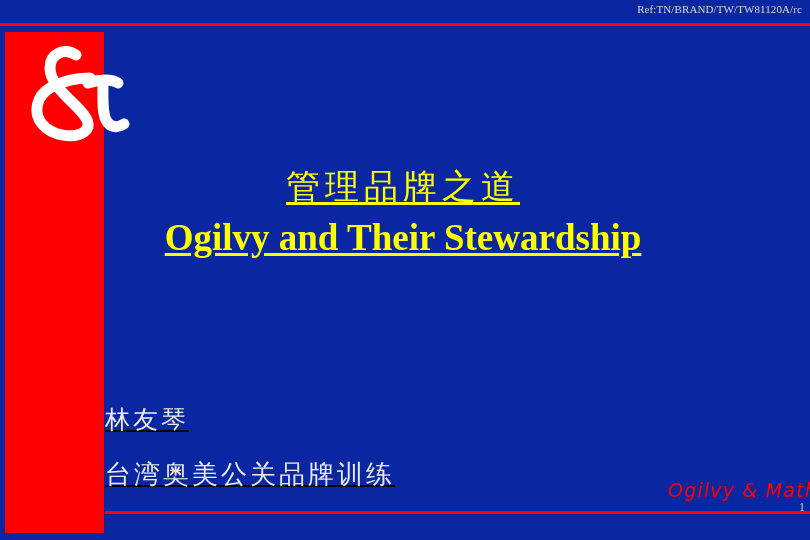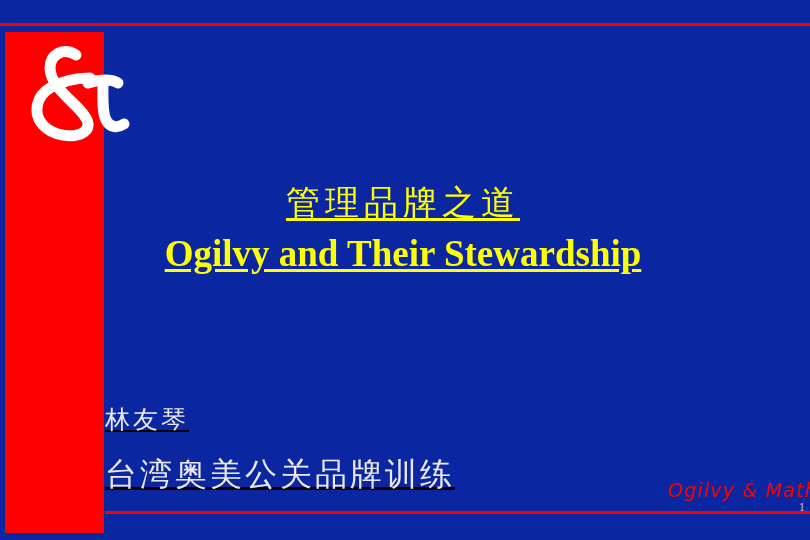--- a/index.html
+++ b/index.html
@@ -58,21 +58,21 @@
   #logo-amp svg {
     display: block;
     width: 120px;
     height: 110px;
   }
 
   
   #title-block {
     position: absolute;
     left: 105px;
-    top: 180px;
+    top: 164px;
     width: 596px;
     text-align: center;
   }
   #title-cn {
     font-family: "DejaVu Sans", "Liberation Sans", sans-serif;
     font-size: 34px;
     line-height: 44px;
     color: #ffff00;
     letter-spacing: 5px;
     text-decoration: underline;
@@ -104,21 +104,21 @@
     font-family: "DejaVu Sans", "Liberation Sans", sans-serif;
     font-size: 25px;
     line-height: 34px;
     color: #e9e9e9;
     letter-spacing: 3px;
     white-space: nowrap;
   }
   #presenter-org {
     margin-top: 20px;
     font-family: "DejaVu Sans", "Liberation Sans", sans-serif;
-    font-size: 32px;
+    font-size: 26px;
     line-height: 34px;
     color: #e9e9e9;
     letter-spacing: 3px;
     white-space: nowrap;
   }
 
   
   #brand-signature {
     position: absolute;
     left: 668px;
@@ -146,20 +146,21 @@
     width: 705px;
     height: 3px;
     background: #ff0000;
   }
 </style>
 </head>
 <body>
 
 <div id="slide">
 
+  <div id="ref-text">Ref:TN/BRAND/TW/TW81120A/rc</div>
 
   <div id="top-rule"></div>
 
   <div id="red-bar"></div>
 
   <div id="logo-amp">
     <svg viewBox="0 0 120 110" xmlns="http://www.w3.org/2000/svg" aria-hidden="true">
       <g fill="none" stroke="#ffffff" stroke-linecap="round" stroke-linejoin="round">
         <path d="M62 17 C50 9 36 16 36 30 C36 44 50 56 62 68 C74 80 78 88 70 94
                  C60 101 38 98 28 86 C19 75 22 58 36 50 C48 43 64 40 76 40" stroke-width="11"></path>

